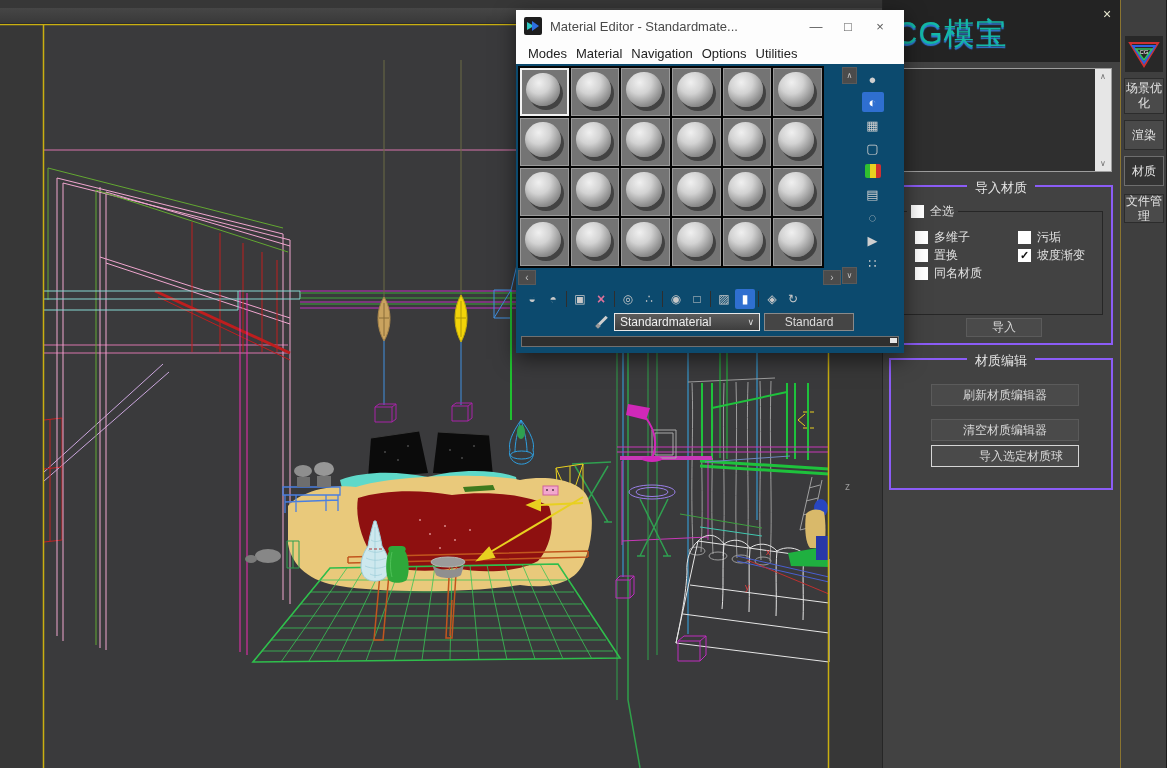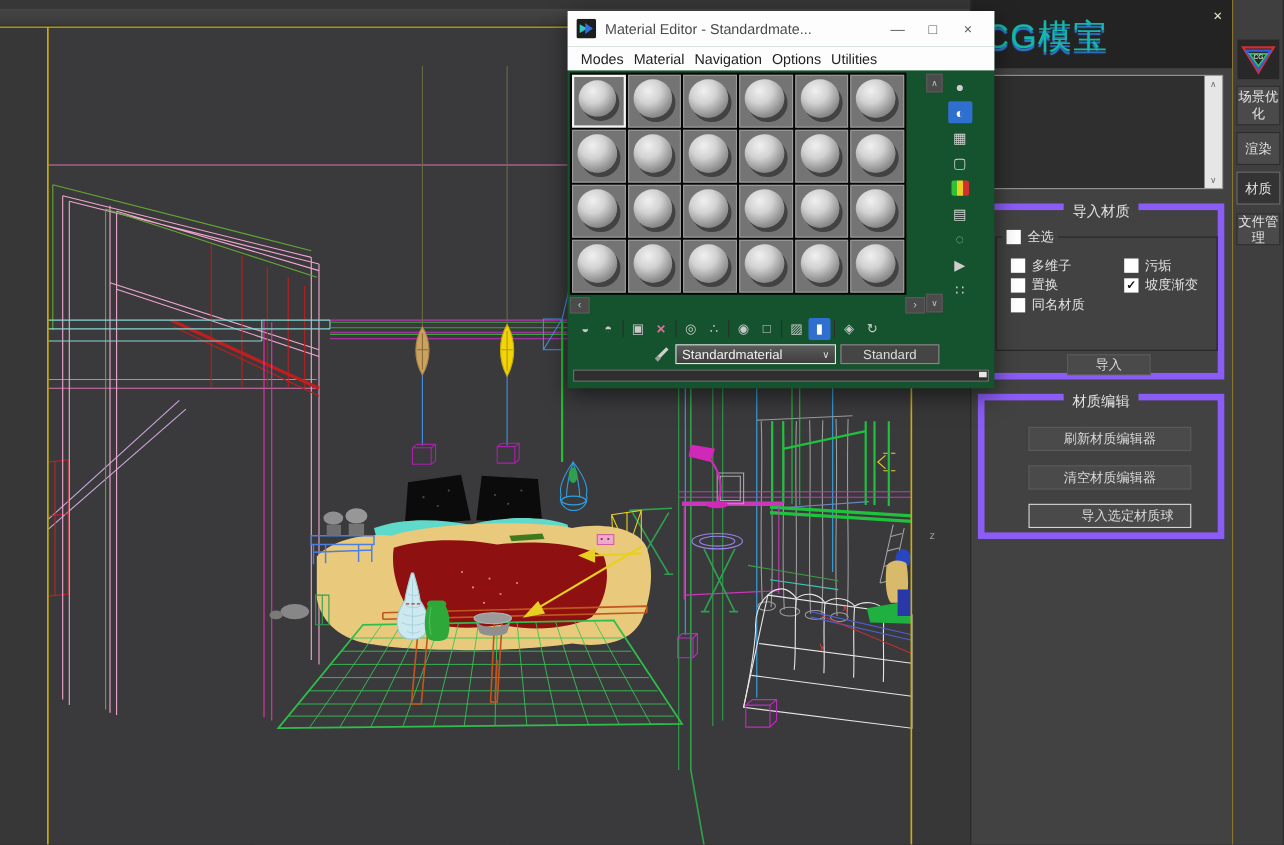--- a/index.html
+++ b/index.html
@@ -7,21 +7,21 @@
 
   
   .top-strip{position:absolute;left:0;top:0;width:100%;height:8px;background:#2b2b2b;overflow:hidden;z-index:5;}
   .top-strip span{position:absolute;top:-6px;font-size:11px;color:#a9a9a9;white-space:nowrap;}
   .ribbon-band{position:absolute;left:0;top:8px;width:882px;height:15px;background:linear-gradient(#464646,#393939);border-bottom:1px solid #2d2d2d;z-index:4;}
 
   
   .viewport{position:absolute;left:0;top:0;width:882px;height:768px;z-index:1;}
 
   
-  .matwin{position:absolute;left:516px;top:10px;width:388px;height:343px;background:#14532d;
+  .matwin{position:absolute;left:516px;top:10px;width:388px;height:343px;background:#0c4a6e;
           box-shadow:0 6px 20px rgba(0,0,0,.55);z-index:10;box-sizing:border-box;}
   .titlebar{height:32px;background:#fdfdfd;display:flex;align-items:center;padding:0 8px;box-sizing:border-box;}
   .title-icon{width:18px;height:18px;flex:0 0 18px;}
   .title-text{color:#4a4a4a;margin-left:8px;flex:1;font-size:13px;white-space:nowrap;overflow:hidden;}
   .winctl{color:#5a5a5a;width:32px;text-align:center;font-size:13px;cursor:default;}
   .menubar{height:22px;background:#fdfdfd;display:flex;align-items:center;padding-left:12px;gap:9px;}
   .menubar .mi{color:#222;font-size:13px;}
   .matbody{padding:2px 2px 0 2px;}
   .palette-row{display:flex;}
   .palette-left{display:flex;flex-direction:column;}
@@ -67,21 +67,21 @@
   .cg-logo{position:absolute;left:12px;top:13px;font-size:31px;font-weight:normal;letter-spacing:1px;
            color:#14b8a6;text-shadow:0 2px 1px rgba(46,127,224,.95);}
   .cg-close{position:absolute;left:220px;top:6px;color:#e8e8d0;font-size:14px;}
   .cg-content{position:absolute;left:0;top:0;width:237px;height:768px;}
   .cg-strip{position:absolute;left:237px;top:0;width:46px;height:768px;background:#3f3f3f;border-left:1px solid #8a7430;box-sizing:border-box;}
   .listbox{position:absolute;left:8px;top:68px;width:221px;height:104px;background:#2f2f2f;border:1px solid #9e9e9e;
            display:flex;box-sizing:border-box;}
   .list-items{flex:1;}
   .list-scroll{width:16px;background:#e6e6e6;display:flex;flex-direction:column;justify-content:space-between;}
   .lsb{height:15px;color:#6f6f6f;font-size:8px;display:flex;align-items:center;justify-content:center;}
-  .group{position:absolute;border:6px solid #8b5cf6;box-sizing:border-box;}
+  .group{position:absolute;border:2px solid #8b5cf6;box-sizing:border-box;}
   .legend{position:absolute;top:-8px;left:50%;transform:translateX(-50%);background:#424242;padding:0 8px;
           color:#e4e4e4;font-size:13px;white-space:nowrap;}
   #import-group{left:6px;top:185px;width:224px;height:160px;}
   #select-all-box{position:absolute;left:10px;top:24px;width:202px;height:104px;border:1px solid #262626;box-sizing:border-box;}
   .sa-legend{position:absolute;top:-9px;left:5px;background:#424242;padding:0 4px;display:flex;align-items:center;gap:6px;
              color:#e2e2e2;font-size:12px;}
   .cb{width:13px;height:13px;background:#fff;display:inline-flex;align-items:center;justify-content:center;
       font-size:11px;font-weight:bold;color:#111;flex:0 0 13px;}
   .opts{position:absolute;left:13px;top:17px;display:grid;grid-template-columns:103px 1fr;row-gap:1px;}
   .opt{display:flex;align-items:center;gap:6px;color:#e2e2e2;font-size:12px;white-space:nowrap;}
@@ -495,21 +495,21 @@
             </div>
         </div>
         <div class="btn" id="import-btn" data-name="import-button">导入</div>
       </div>
 
       <div class="group" id="edit-group" data-name="material-edit-group">
         <span class="legend" data-name="edit-group-title">材质编辑</span>
         <div id="edit-buttons">
             <div class="btn egbtn" data-name="edit-button-1" style="top: 24px; font-family: Liberation Serif, serif;">刷新材质编辑器</div>
             <div class="btn egbtn" data-name="edit-button-2" style="top: 59px;">清空材质编辑器</div>
-            <div class="btn egbtn focused" data-name="edit-button-3" style="top: 94px; padding-left: 32px;">导入选定材质球</div>
+            <div class="btn egbtn focused" data-name="edit-button-3" style="top: 85px; padding-left: 32px;">导入选定材质球</div>
           </div>
       </div>
     </div>
 
     <div class="cg-strip" data-name="cg-tab-strip">
       <div class="diamond" data-name="cg-diamond-logo">
         <svg width="32" height="30" viewBox="0 0 32 30">
           <path d="M2,4 L30,4 L16,27 Z" fill="none" stroke="#D03030" stroke-width="2"></path>
           <path d="M5,7 L27,7 L16,24 Z" fill="none" stroke="#3060E0" stroke-width="2"></path>
           <path d="M8,10 L24,10 L16,21 Z" fill="none" stroke="#30C060" stroke-width="1.5"></path>

